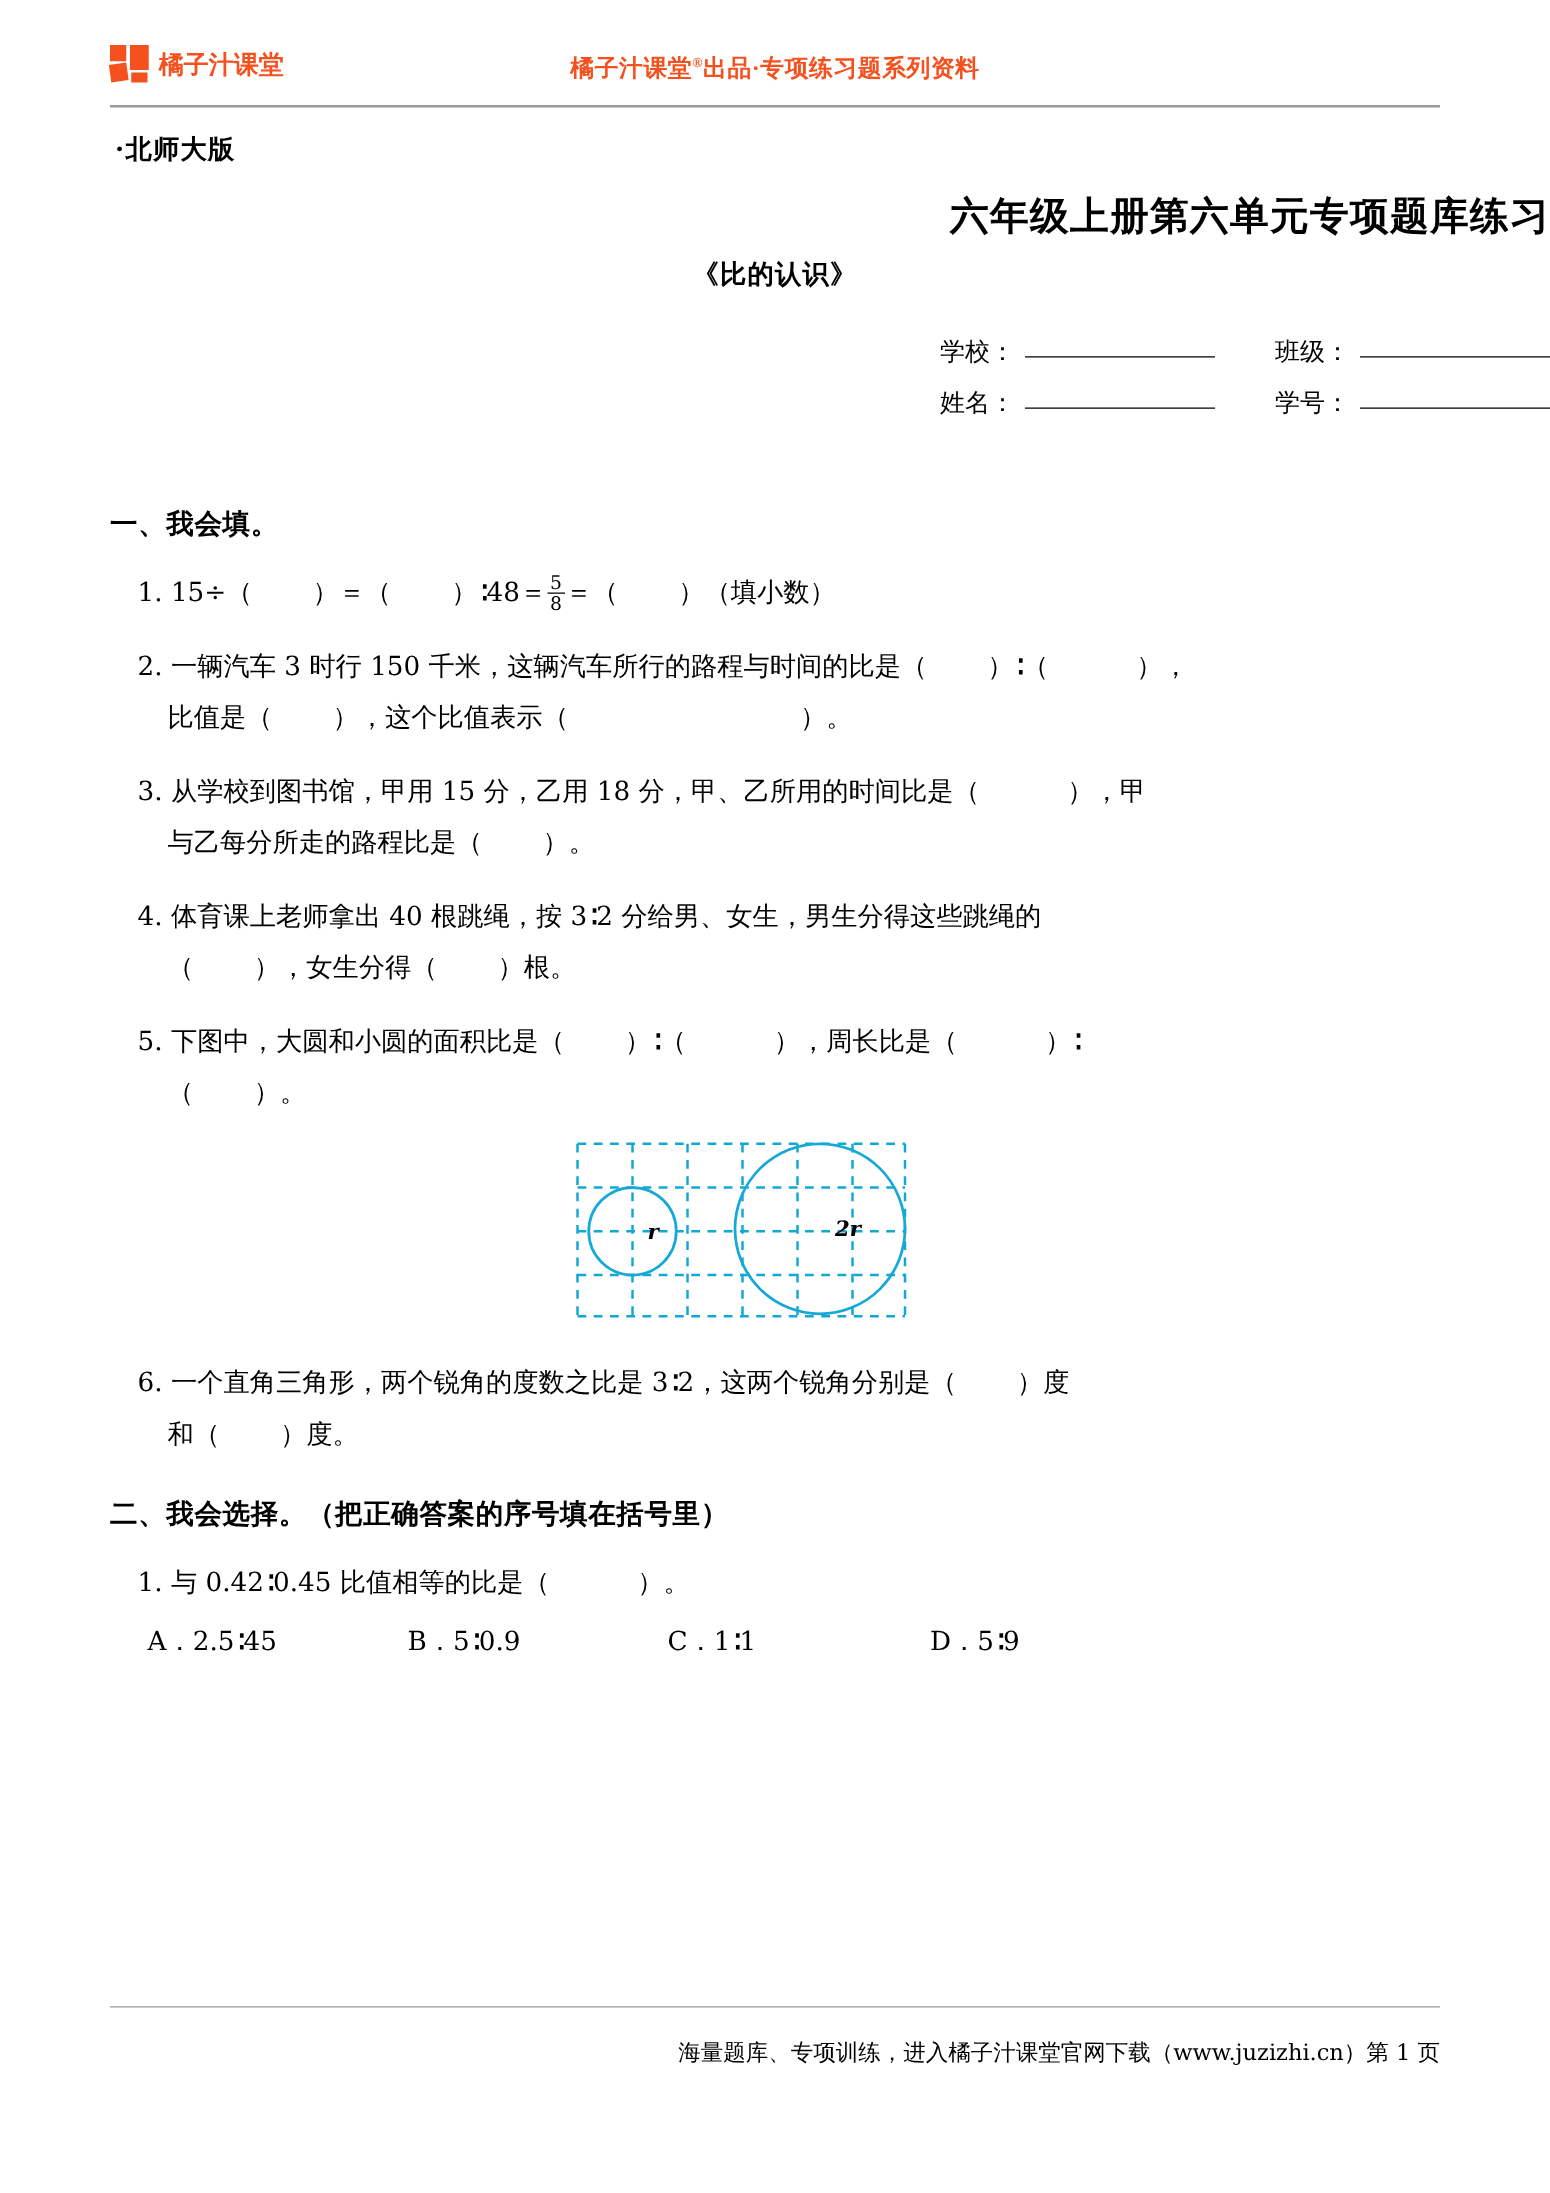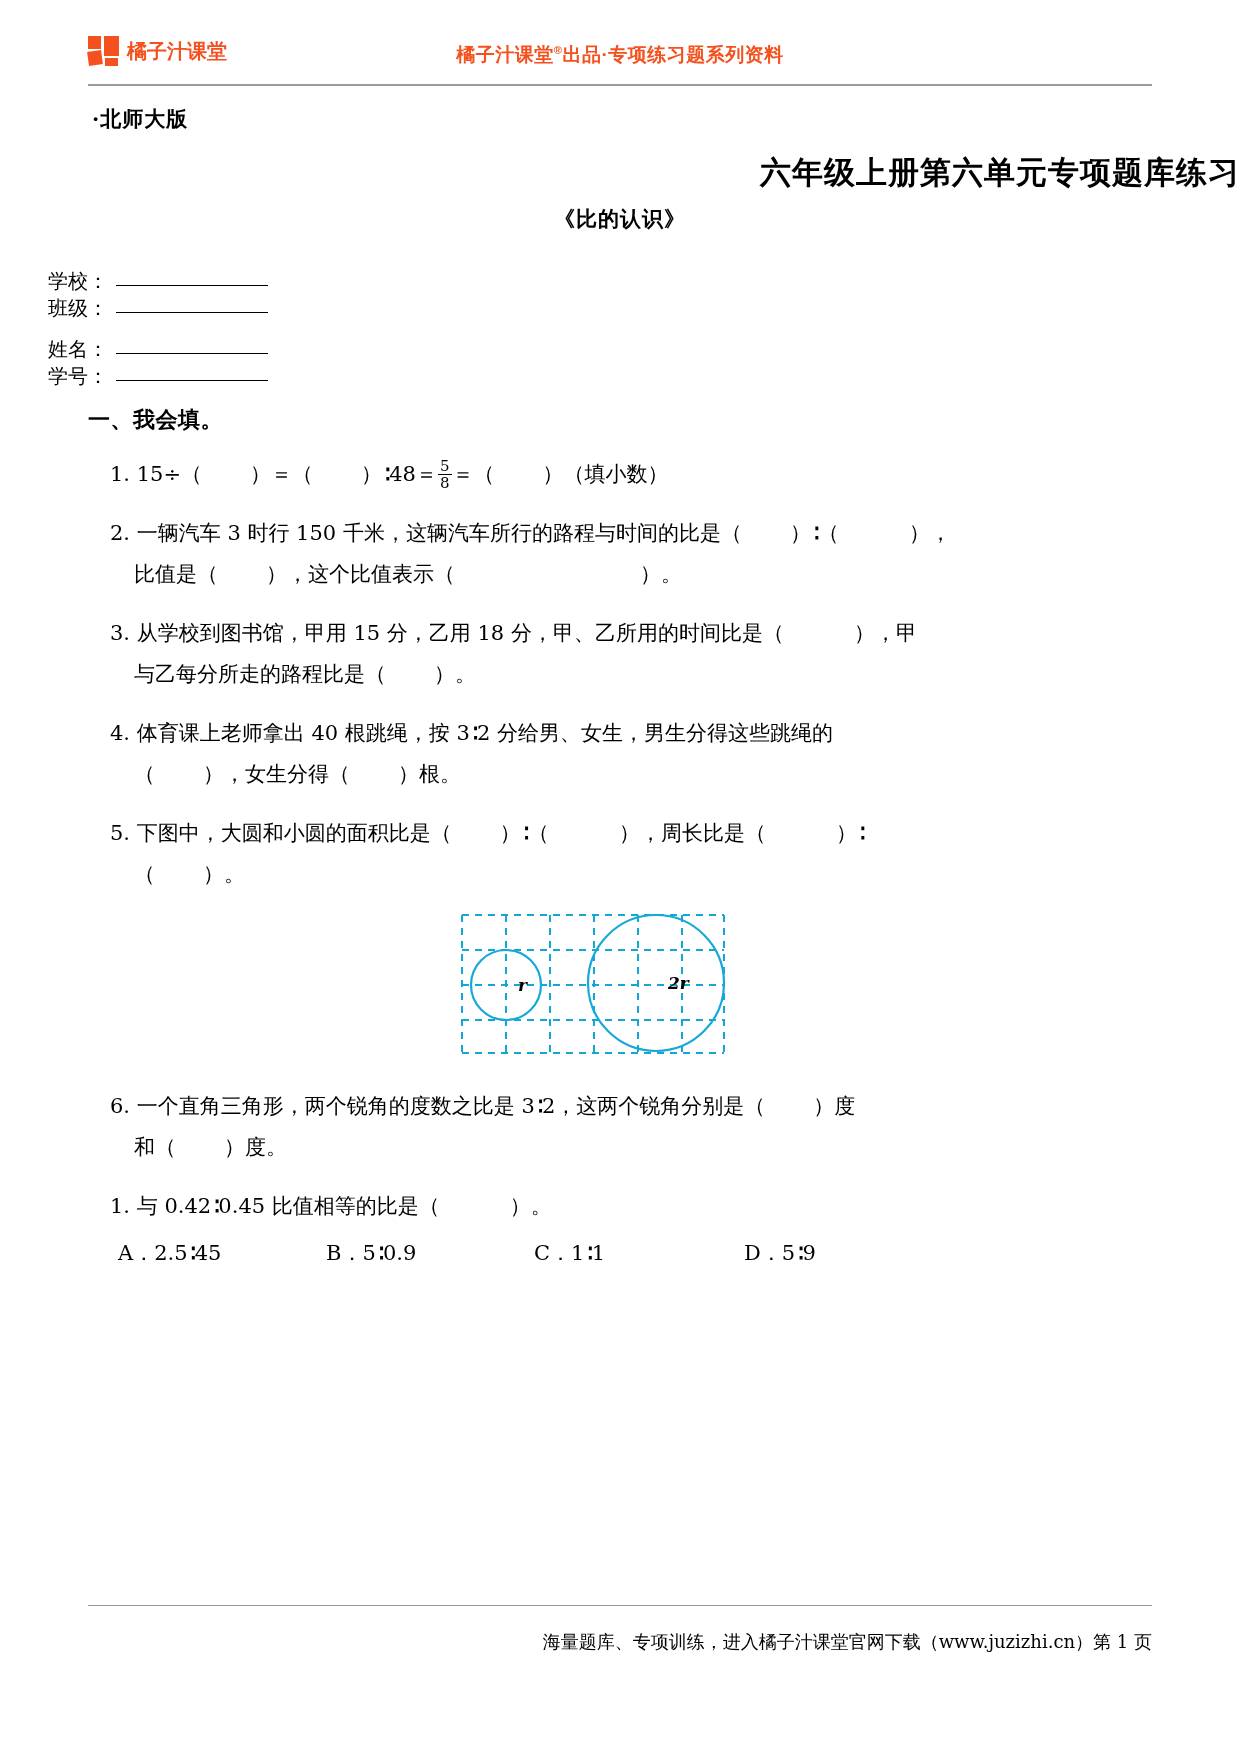--- a/index.html
+++ b/index.html
@@ -45,21 +45,21 @@
     font-size: 20px;
     font-weight: bold;
     color: #F4511E;
     letter-spacing: 0px;
     white-space: nowrap;
   }
   .header-slogan {
     position: absolute;
     left: 0; right: 0; top: 12px;
     text-align: center;
-    font-family: Liberation Sans, sans-serif;
+    font-family: Liberation Serif, serif;
     font-size: 19px;
     font-weight: bold;
     color: #F4511E;
     letter-spacing: 0.5px;
   }
   .header-slogan sup { font-size: 11px; vertical-align: super; }
   .header-rule {
     position: absolute;
     left: 88px; right: 88px;
     top: 84px;
@@ -96,21 +96,20 @@
   .info-block {
     position: absolute;
     left: 0; right: 0; top: 268px;
     font-size: 20px;
   }
   .info-row {
     display: flex;
     justify-content: flex-end;
     align-items: baseline;
     margin-bottom: 14px;
-    flex-direction: column;
   }
   .info-cell {
     display: flex;
     align-items: baseline;
     white-space: nowrap;
   }
   .info-cell + .info-cell { margin-left: 48px; }
   .info-label { margin-right: 4px; }
   .info-line {
     display: inline-block;
@@ -303,20 +302,21 @@
       <text x="208" y="76" font-family="DejaVu Serif, Liberation Serif, serif" font-size="17" font-style="italic" font-weight="bold" fill="#000000">2r</text>
     </svg>
   </div>
 
   <div class="q">
     <span>6.</span>
     <span>一个直角三角形，两个锐角的度数之比是 3∶2，这两个锐角分别是（</span><span class="blank-s"></span><span>）度</span><br>
     <span class="ind"></span><span>和（</span><span class="blank-s"></span><span>）度。</span>
   </div>
 
+  <div class="section-head" style="margin-top:26px;">二、我会选择。（把正确答案的序号填在括号里）</div>
 
   <div class="q" style="margin-bottom:10px;">
     <span>1.</span>
     <span>与 0.42∶0.45 比值相等的比是（</span><span class="blank-m"></span><span>）。</span>
   </div>
 
   <div class="choices">
     <span class="choice c0">A．2.5∶45</span>
     <span class="choice c1">B．5∶0.9</span>
     <span class="choice c2">C．1∶1</span>

